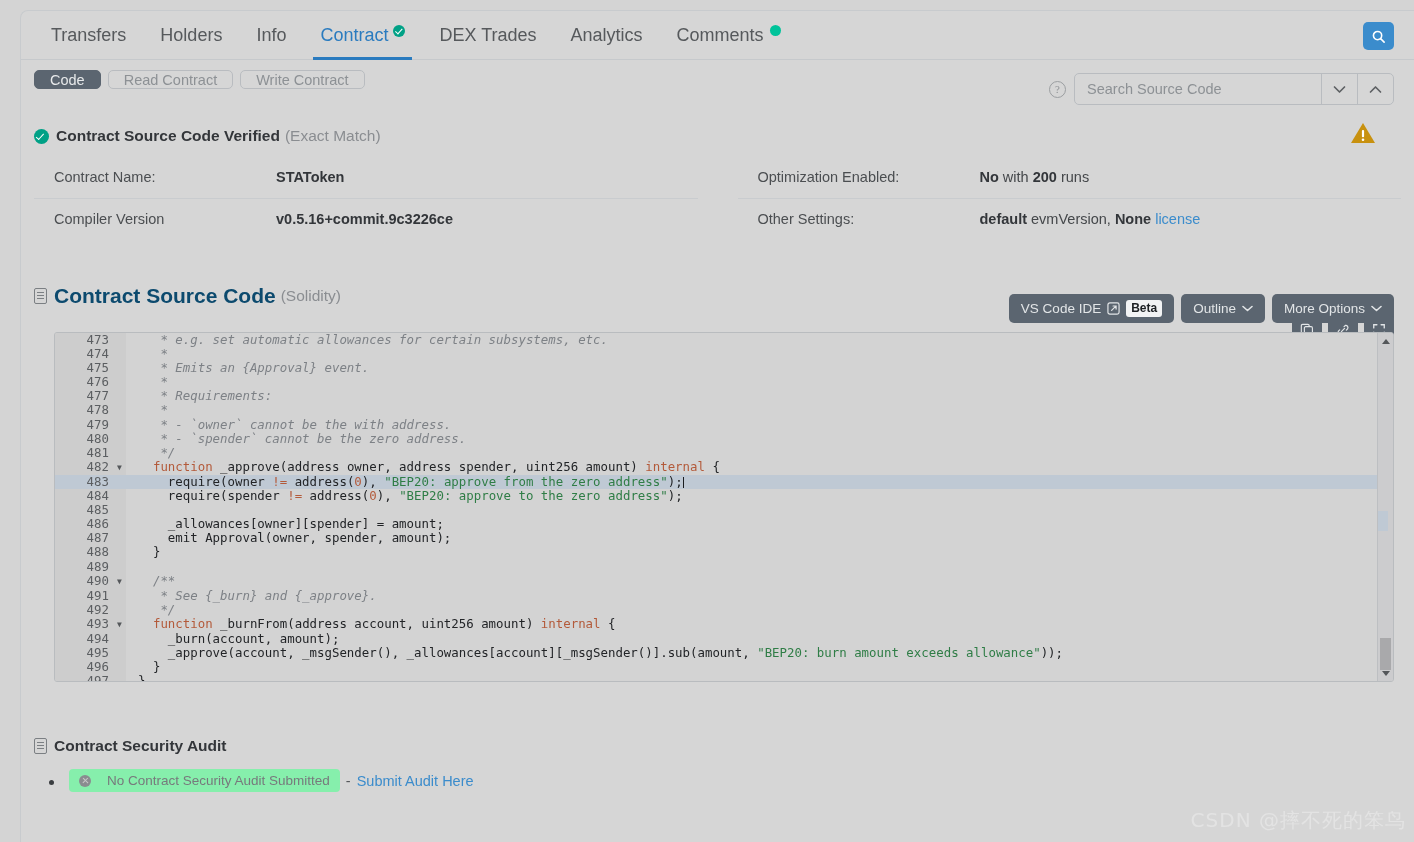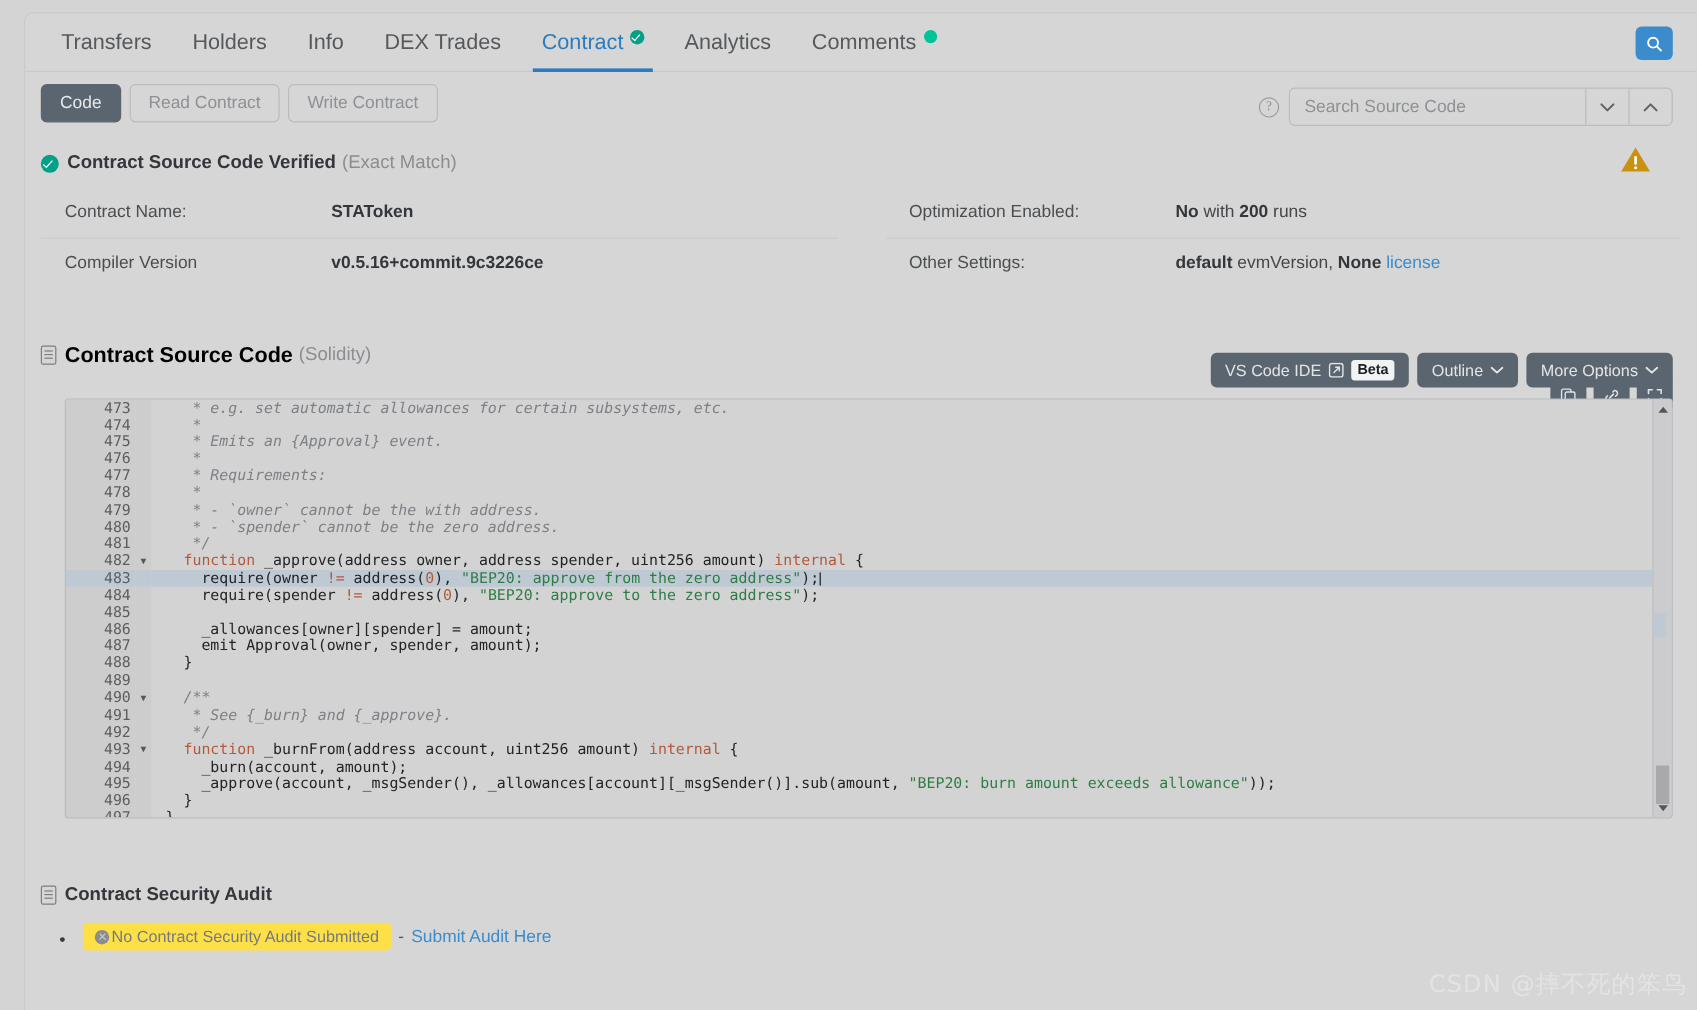--- a/index.html
+++ b/index.html
@@ -91,21 +91,21 @@
   .search-btn svg { display: block; }
 
   
   .subbar {
     position: relative;
     height: 55px;
     padding: 10px 20px 0 13px;
   }
   .btn-group { display: flex; gap: 7px; }
   .pillbtn {
-    height: 32px;
+    height: 19px;
     padding: 0 15px;
     font-size: 14.5px;
     border-radius: 5px;
     display: inline-flex; align-items: center;
     cursor: pointer;
     background: transparent;
     border: 1px solid #b9bcc0;
     color: #8d9195;
   }
   .pillbtn.primary {
@@ -230,21 +230,21 @@
     position: relative;
     flex: none;
   }
   .doc-icon::before {
     content: "";
     position: absolute;
     left: 2px; top: 3px; right: 2px;
     height: 1.3px; background: #7b7f83;
     box-shadow: 0 3px 0 #7b7f83, 0 6px 0 #7b7f83;
   }
-  .src-title { font-size: 18px; font-weight: bold; color: #000000; }
+  .src-title { font-size: 21px; font-weight: bold; color: #0c4a6e; }
   .src-sub { font-size: 15.5px; color: #8a8d91; margin-left: 5px; }
 
   .dark-btns {
     position: absolute;
     right: 20px; top: 18px;
     display: flex; gap: 7px;
   }
   .dbtn {
     background: #5b6570;
     color: #e2e5e7;
@@ -386,26 +386,26 @@
     margin: 14px 0 0 0;
     padding-left: 44px;
     list-style: disc;
   }
   .audit-list li { color: #3a3d40; }
   .audit-item-row {
     display: inline-flex; align-items: center; gap: 6px;
     margin-left: 4px;
   }
   .audit-chip {
-    background: #fde047;
+    background: #86efac;
     border-radius: 4px;
     padding: 4px 10px;
     font-size: 13.5px;
     color: #77797c;
-    display: inline-flex; align-items: center; gap: 2px;
+    display: inline-flex; align-items: center; gap: 16px;
   }
   .x-circle {
     width: 12px; height: 12px;
     border-radius: 50%;
     background: #8a8c8f;
     position: relative;
     flex: none;
   }
   .x-circle::before, .x-circle::after {
     content: "";
@@ -441,26 +441,26 @@
   <div class="tabbar">
     <div class="tab">
       <span class="lbl">Transfers</span>
     </div>
     <div class="tab">
       <span class="lbl">Holders</span>
     </div>
     <div class="tab">
       <span class="lbl">Info</span>
     </div>
-    <div class="tab">
-      <span class="lbl">DEX Trades</span>
-    </div>
     <div class="tab active">
       <span class="lbl">Contract</span>
       <span class="badge-check"></span>
+    </div>
+    <div class="tab">
+      <span class="lbl">DEX Trades</span>
     </div>
     <div class="tab">
       <span class="lbl">Analytics</span>
     </div>
     <div class="tab">
       <span class="lbl">Comments</span>
       <span class="badge-dot"></span>
     </div>
 
     <div class="search-btn">

